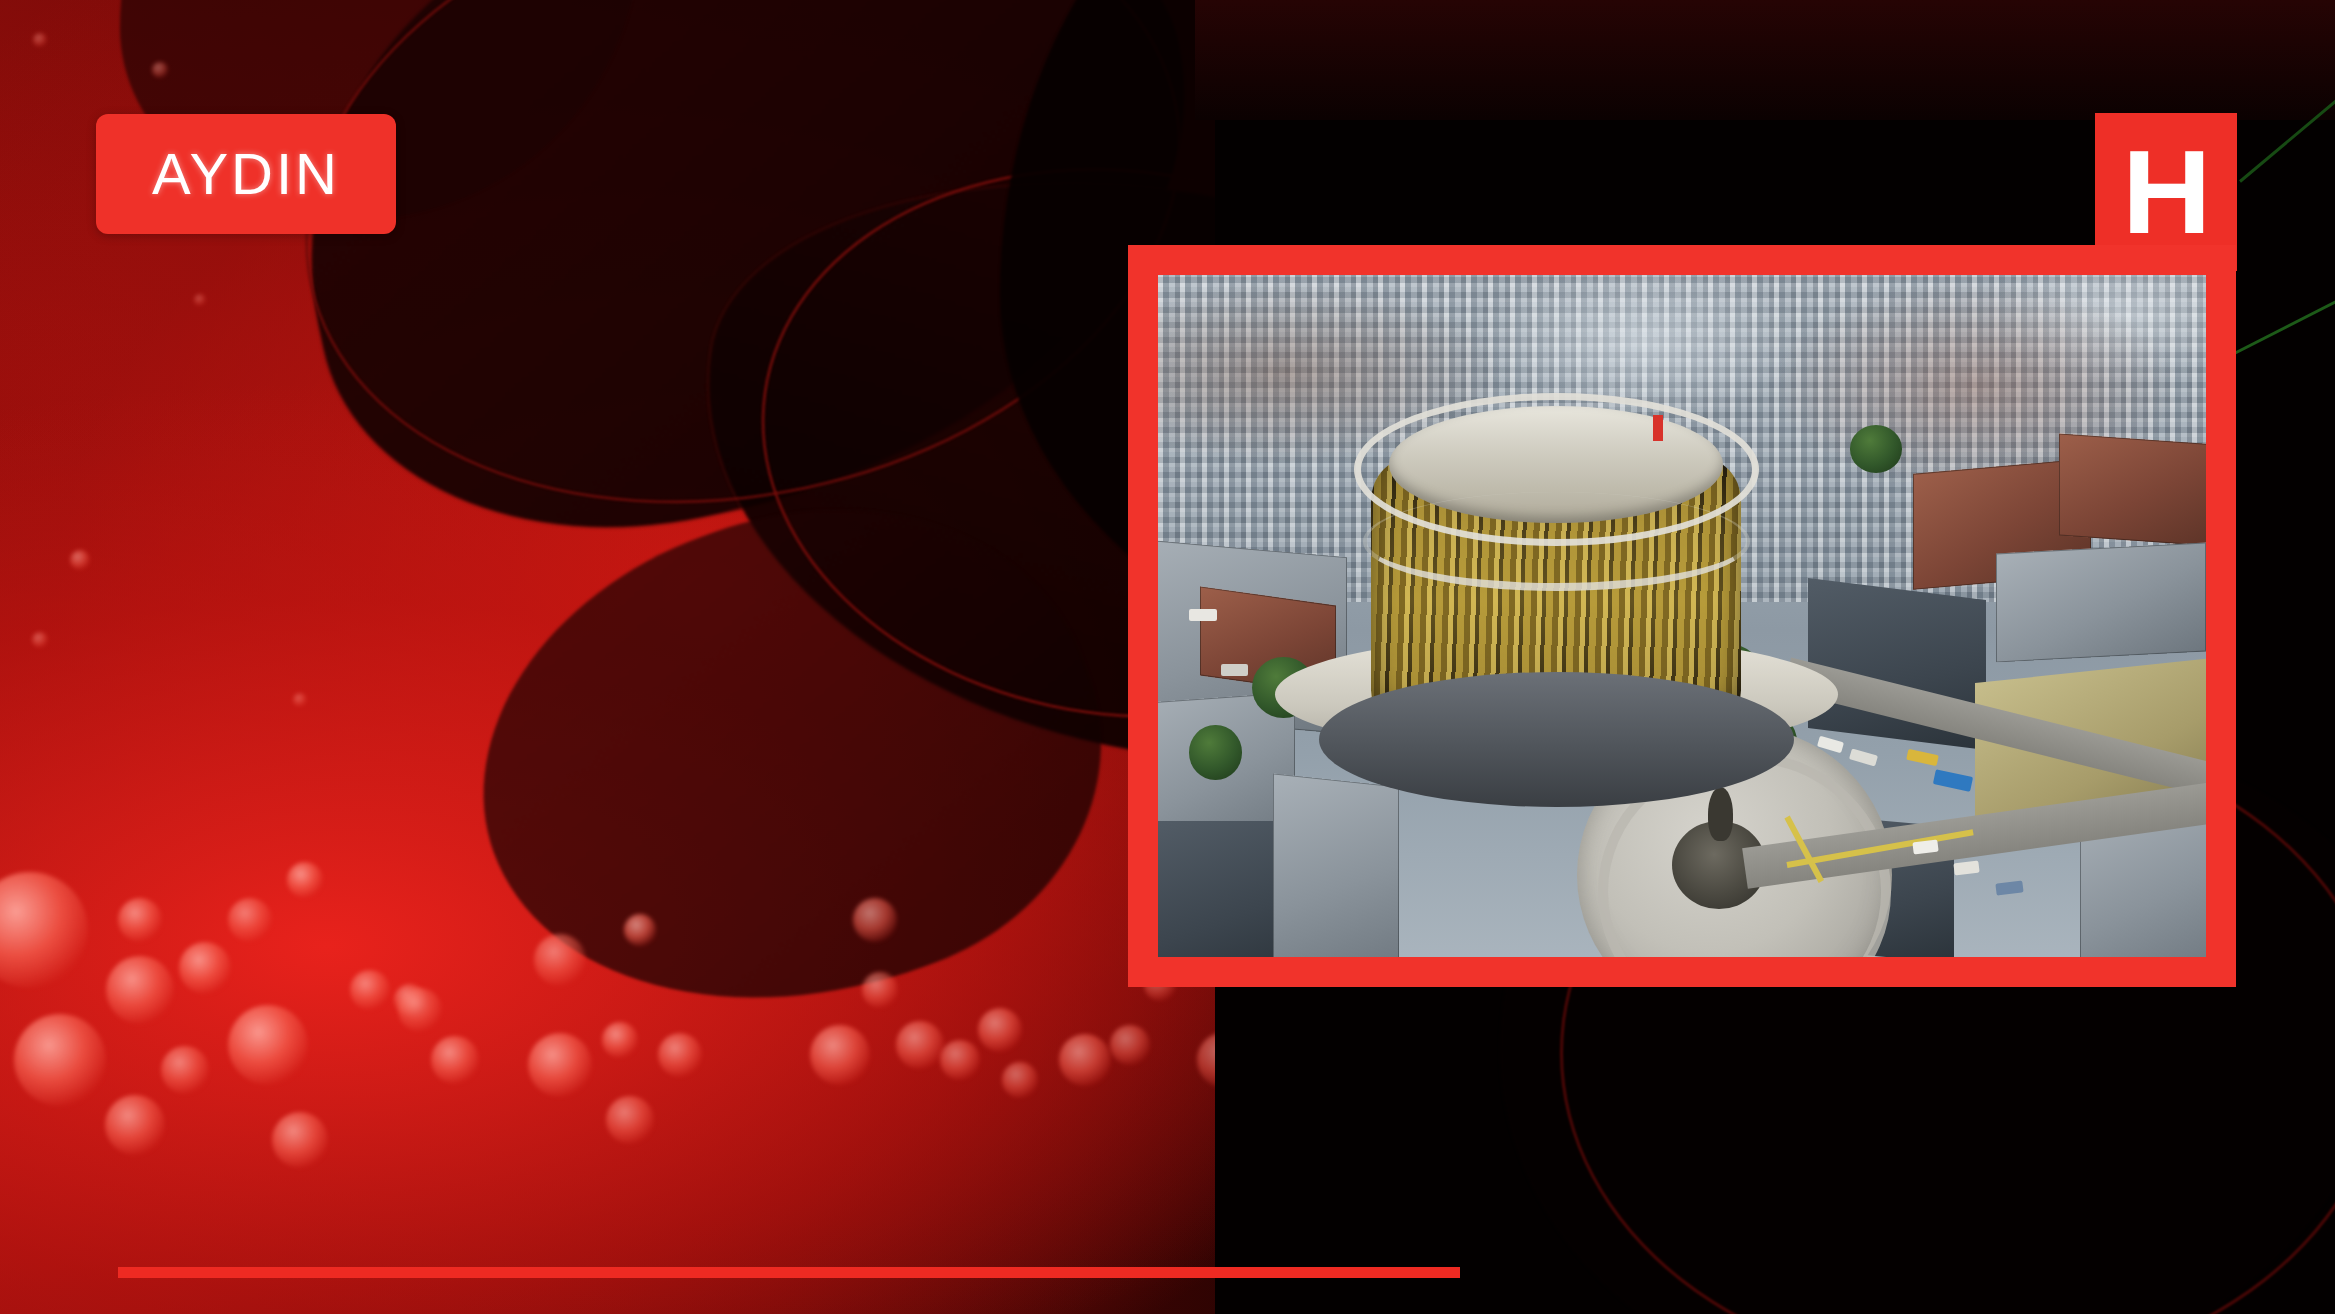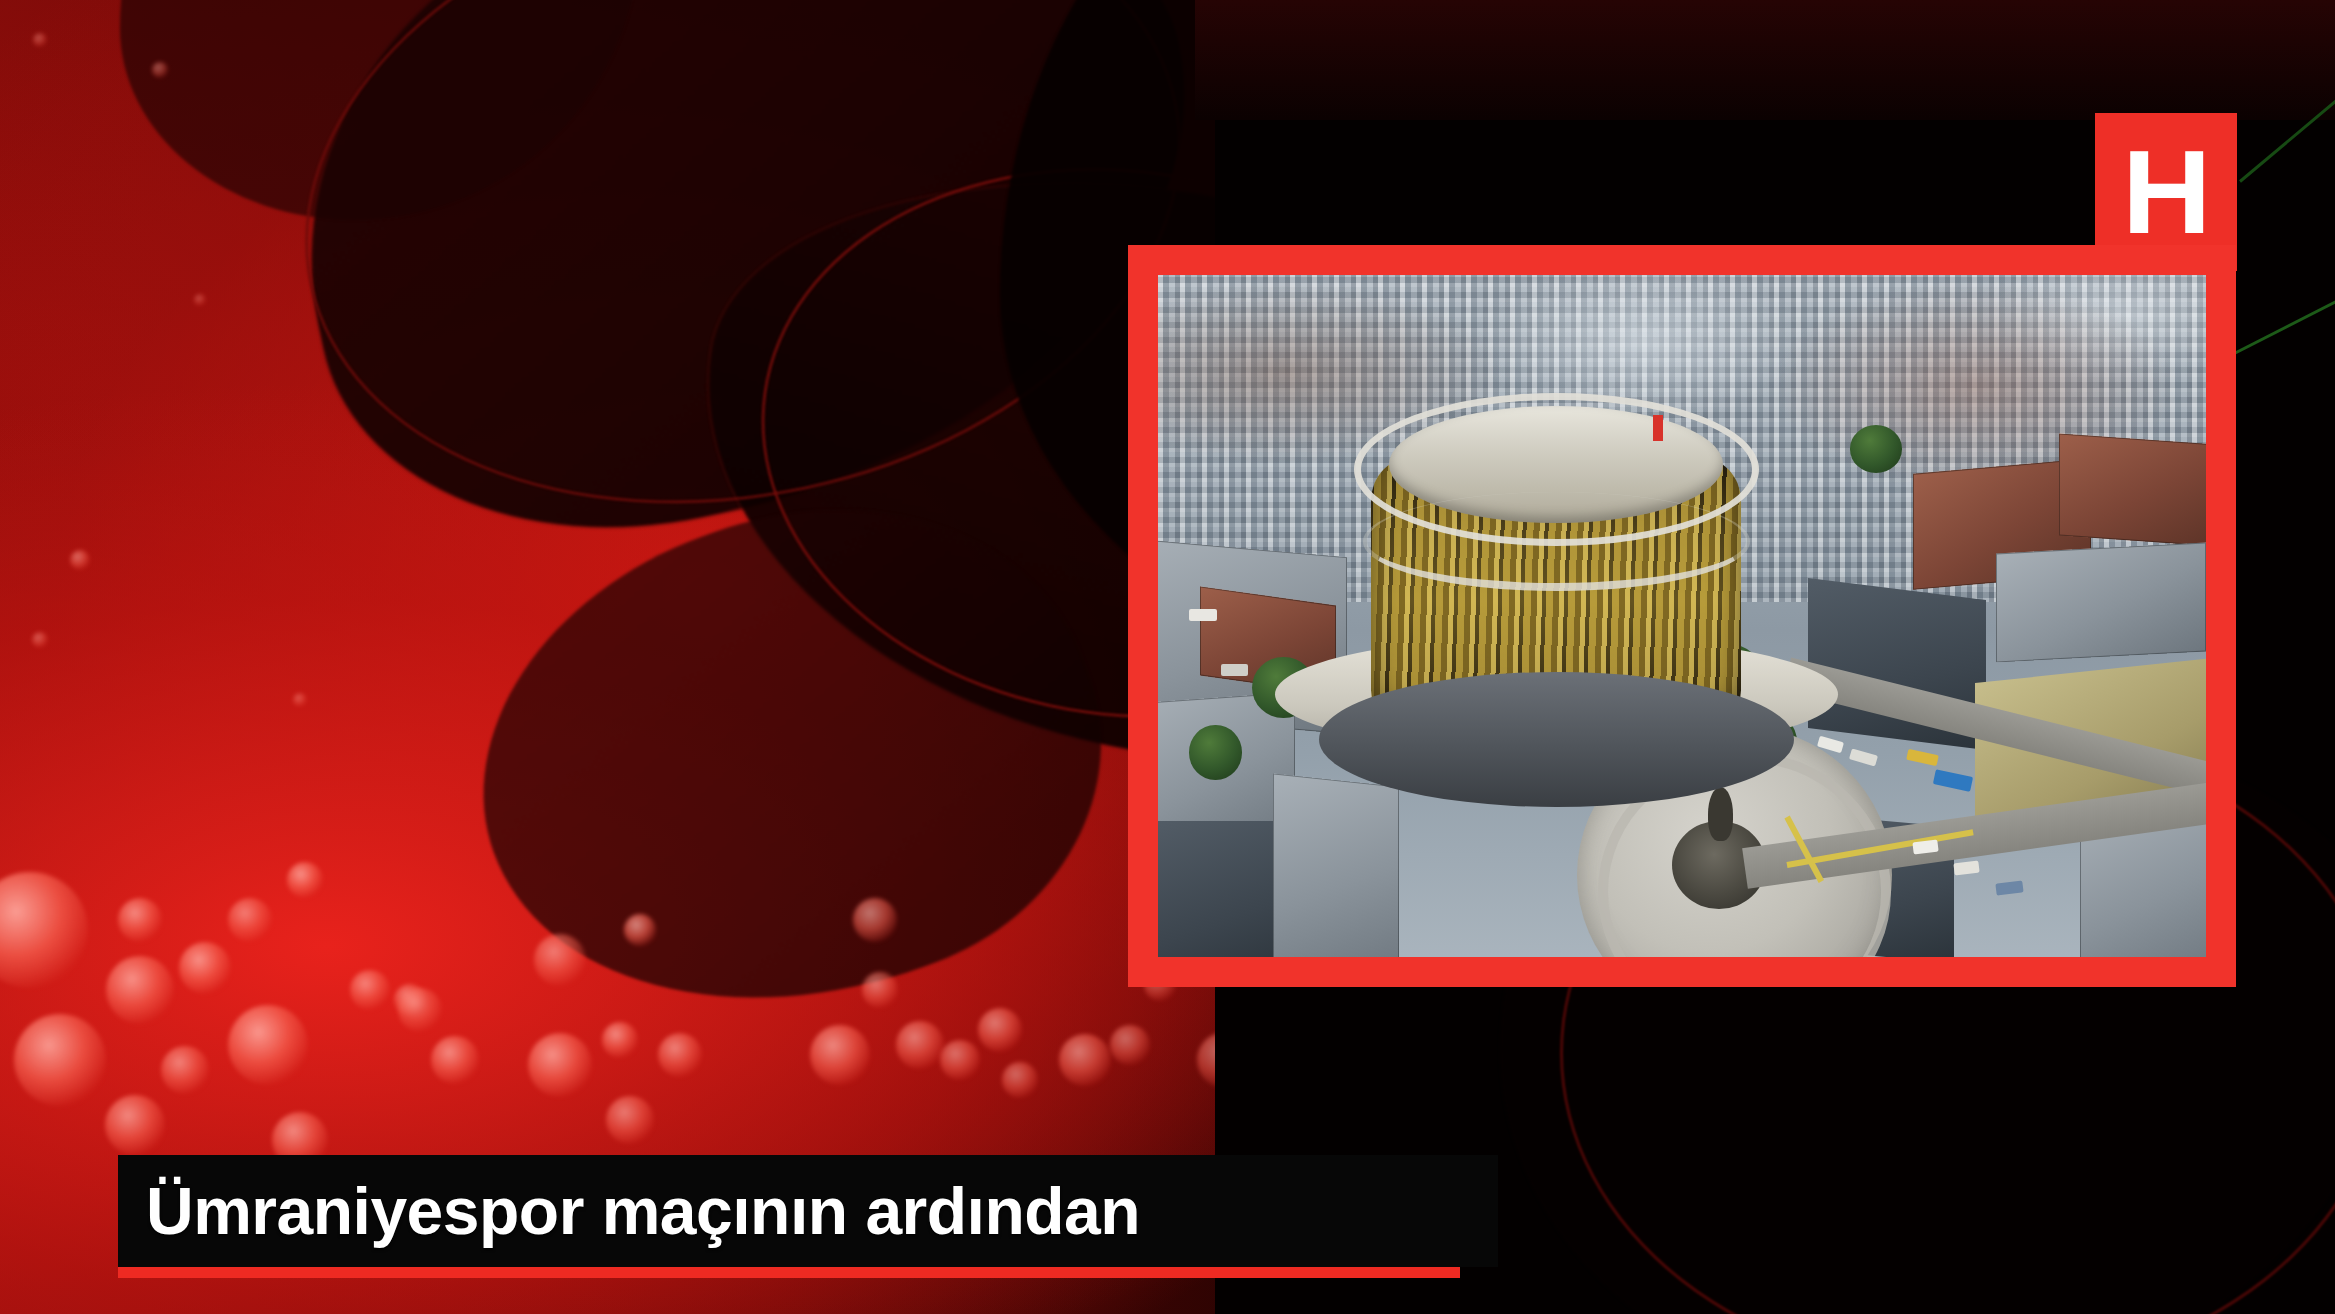--- a/index.html
+++ b/index.html
@@ -446,20 +446,23 @@
 
   <div class="blob b3"></div>
   <div class="black-panel"></div>
   <div class="black-panel-top"></div>
   <div class="blob b5"></div>
   <div class="rim r3"></div>
 
   <div class="green-line"></div>
   <div class="green-line2"></div>
 
+  <div class="city-badge">
+    <span class="city-badge-label">AYDIN</span>
+  </div>
 
   <div class="logo-tile">
     <span class="logo-glyph">H</span>
   </div>
 
   <div class="photo-frame">
     <div class="photo">
       <div class="sky-city"></div>
       <div class="city-far"></div>
 
@@ -509,18 +512,15 @@
         <div class="gold-body"></div>
         <div class="gold-base"></div>
         <div class="gold-top"></div>
         <div class="gold-collar"></div>
         <div class="gold-band"></div>
         <div class="gold-flag"></div>
       </div>
     </div>
   </div>
 
-  <div class="headline-box">
-    <span class="headline-text">Ümraniyespor maçının ardından</span>
-  </div>
   <div class="headline-rule"></div>
 
 </div>
 
 </body></html>

